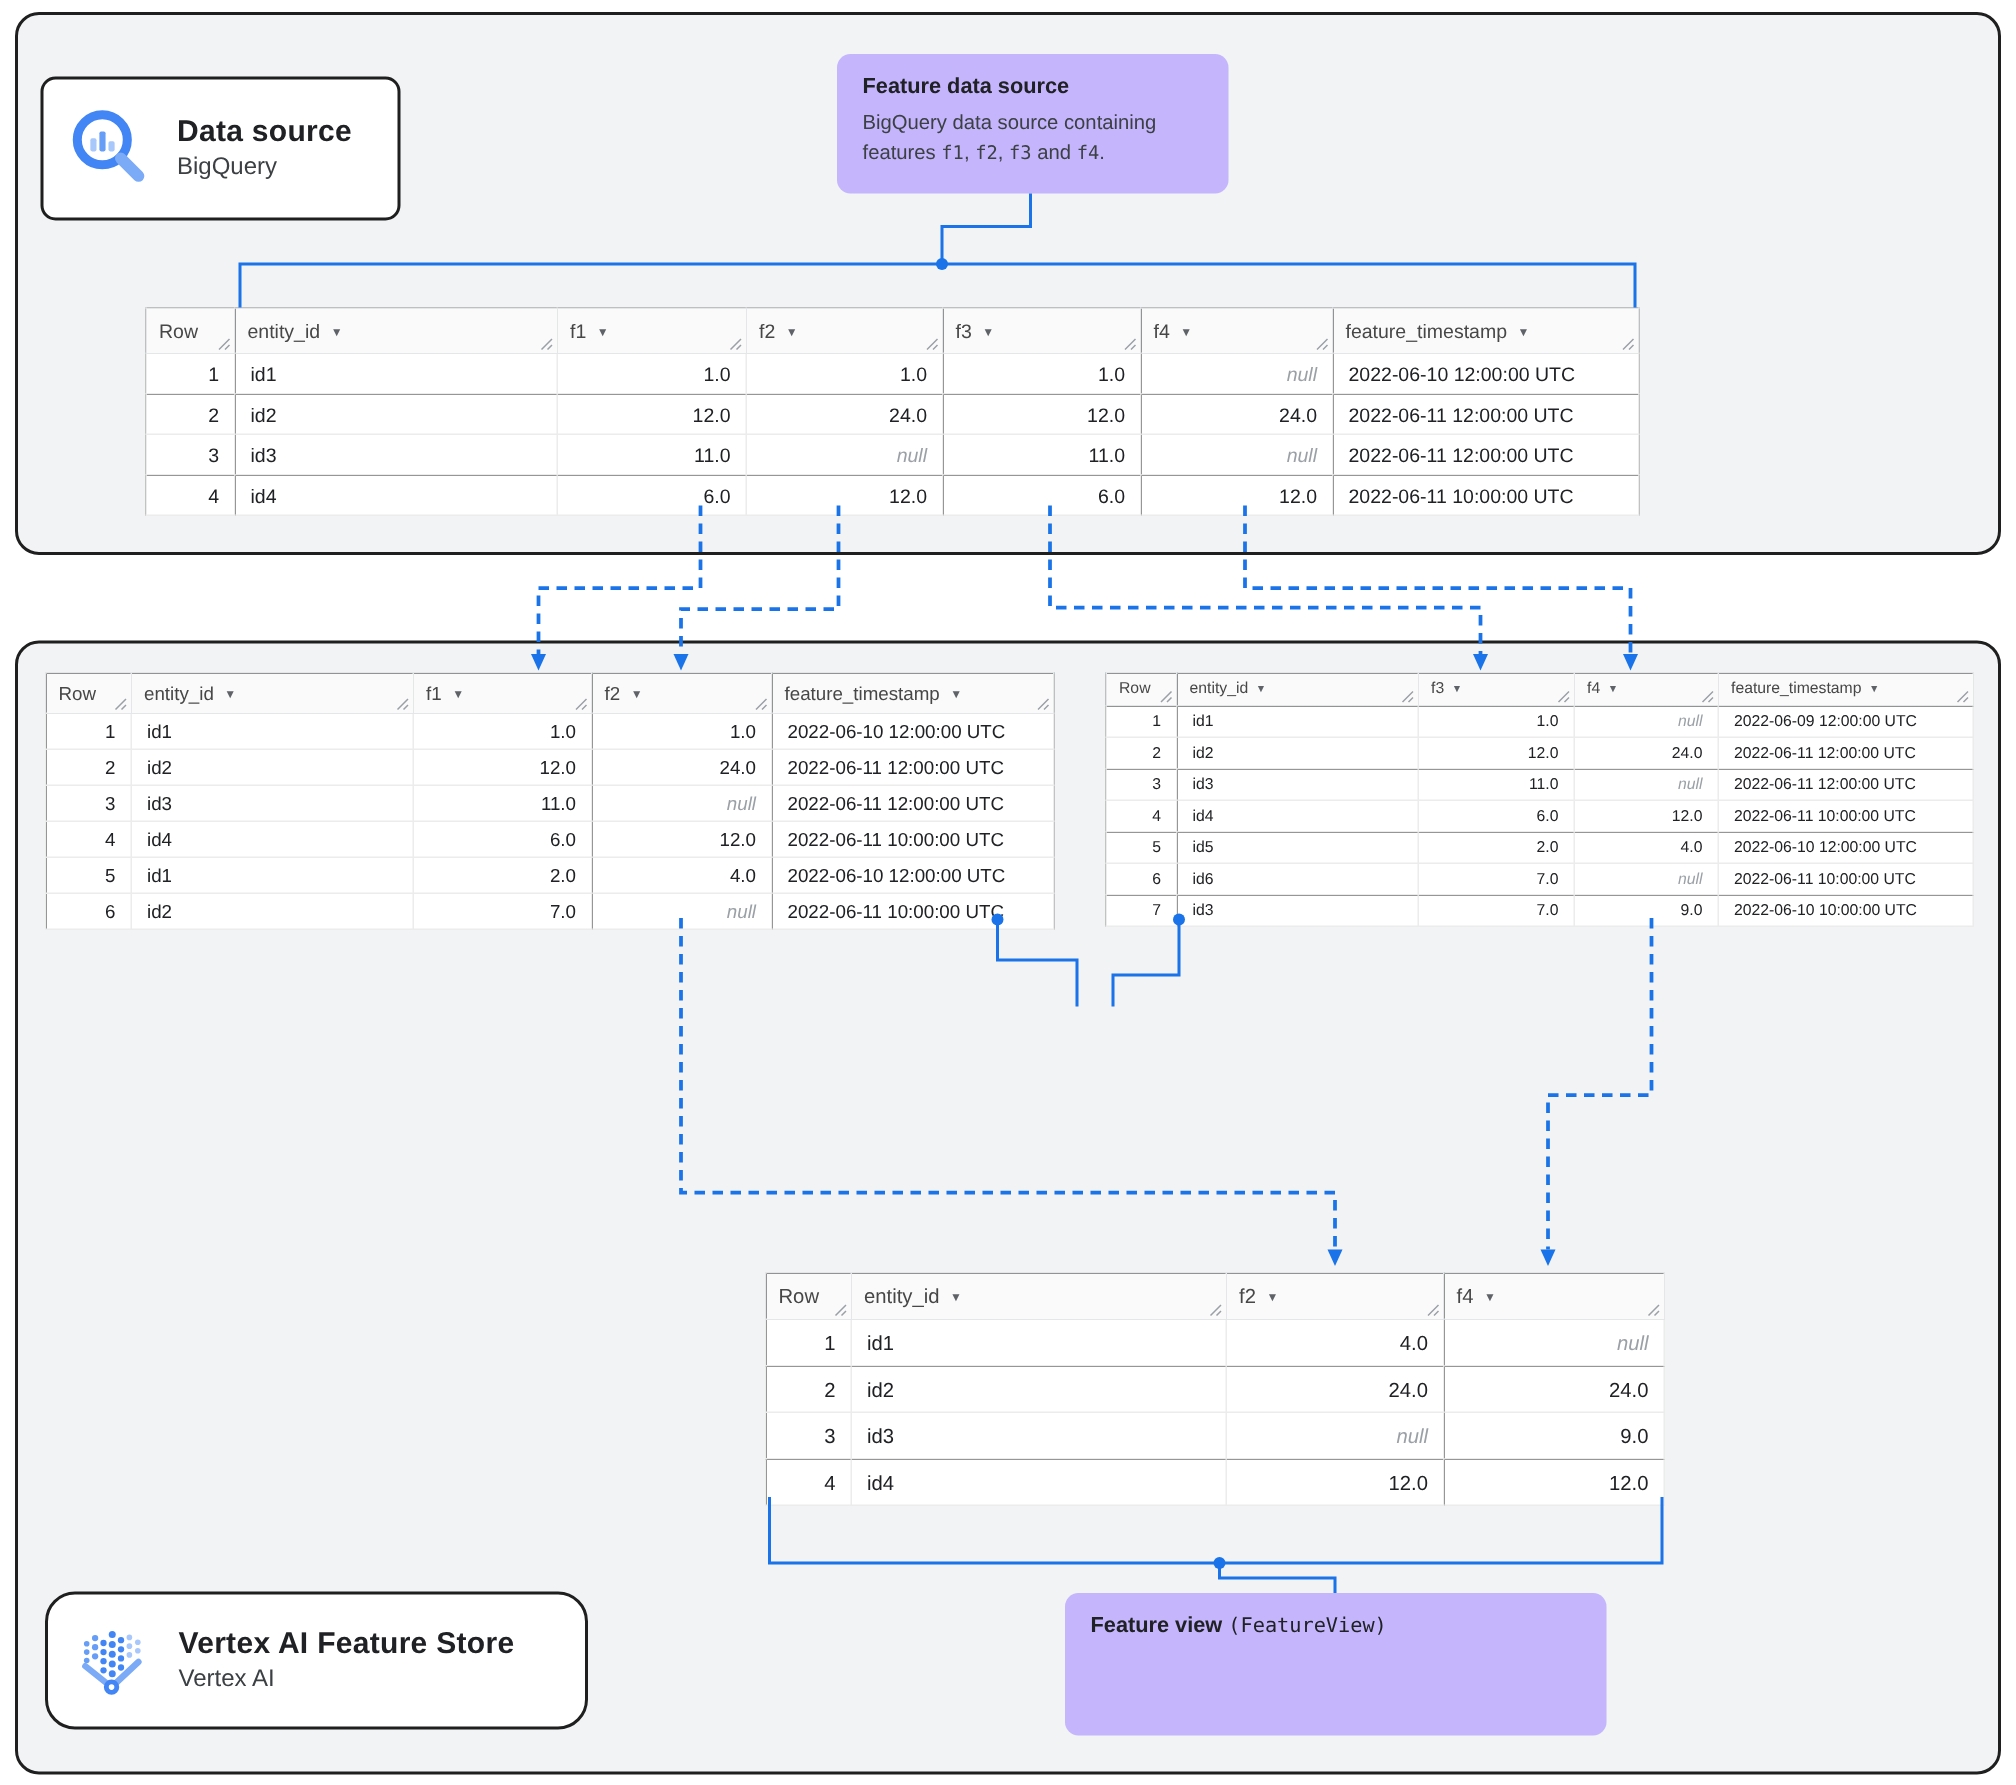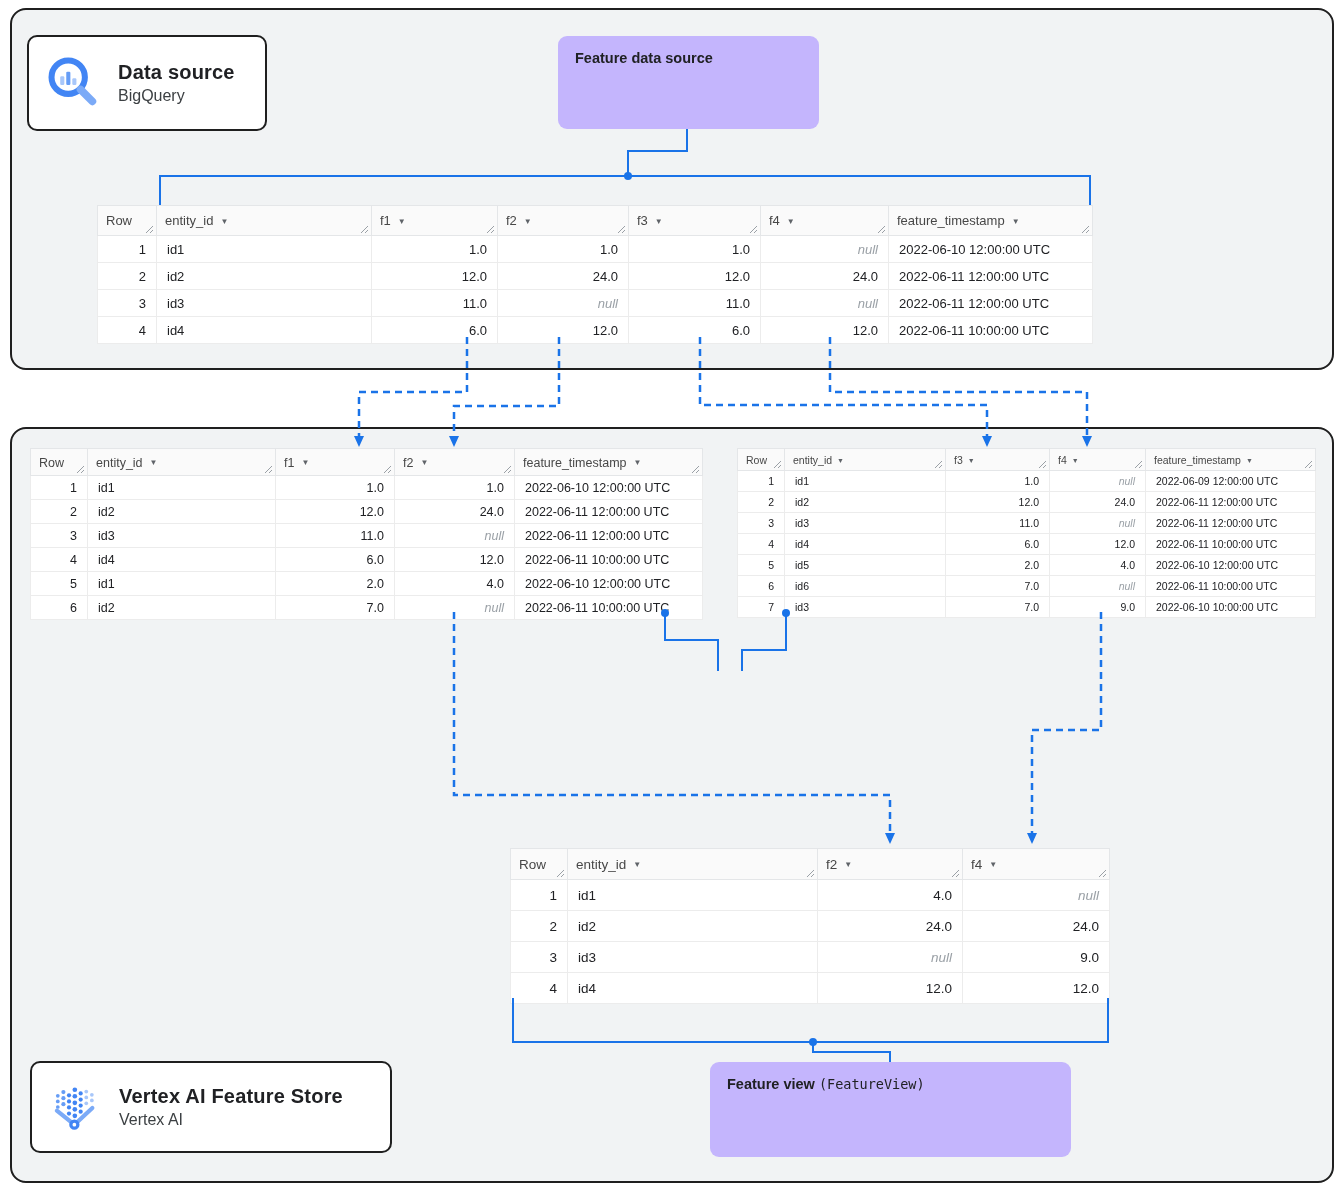--- a/index.html
+++ b/index.html
@@ -6,22 +6,22 @@
   body{width:1344px;height:1190px;background:#ffffff;position:relative;overflow:hidden;
        font-family:"Liberation Sans","DejaVu Sans",sans-serif;color:#202124;}
   .canvas{position:absolute;inset:0;}
   
   .frame{position:absolute;border:2px solid #1f1f1f;border-radius:16px;background:#f1f3f4;z-index:0;}
   #frame-source{left:10px;top:8px;width:1320px;height:358px;}
   #frame-store{left:10px;top:427px;width:1320px;height:752px;}
   
   .labelbox{position:absolute;background:#ffffff;border:2px solid #1f1f1f;border-radius:10px;
             display:flex;align-items:center;gap:15px;padding:0 16px;z-index:2;box-sizing:border-box;}
-  #lb-ds{left:27px;top:35px;width:240px;height:96px;}
-  #lb-vx{left:30px;top:1061px;width:362px;height:92px;}
+  #lb-ds{left:27px;top:51px;width:240px;height:96px;}
+  #lb-vx{left:30px;top:1061px;width:362px;height:92px;border-radius:20px;}
   .lb-title{font-size:20px;font-weight:700;color:#202124;letter-spacing:.2px;}
   .lb-sub{font-size:16px;color:#3c4043;margin-top:3px;}
   .lb-icon{flex:0 0 auto;line-height:0;}
   
   .callout{position:absolute;background:#c4b5fd;border-radius:9px;padding:14px 17px;z-index:2;box-sizing:border-box;}
   #co-fds{left:558px;top:36px;width:261px;height:93px;}
   #co-fg{left:548px;top:671px;width:363px;height:89px;}
   #co-fv{left:710px;top:1062px;width:361px;height:95px;}
   .co-title{font-size:14.5px;font-weight:700;color:#202124;margin-bottom:6px;}
   .co-title .mono{font-weight:400;font-size:13.5px;}
@@ -114,20 +114,21 @@
       </svg>
     </span>
     <div>
       <div class="lb-title">Vertex AI Feature Store</div>
       <div class="lb-sub">Vertex AI</div>
     </div>
   </div>
 
   <div class="callout" id="co-fds">
     <div class="co-title"><span>Feature data source</span></div>
+    <div class="co-body"><span>BigQuery data source containing features </span><span class="mono">f1</span><span>, </span><span class="mono">f2</span><span>, </span><span class="mono">f3</span><span> and </span><span class="mono">f4</span><span>.</span></div>
   </div>
 
 
   <div class="callout" id="co-fv">
     <div class="co-title"><span>Feature view </span><span class="mono">(FeatureView)</span></div>
   </div>
 
   <table class="bq" id="t-source">
       <colgroup>
         <col style="width: 59px;">

